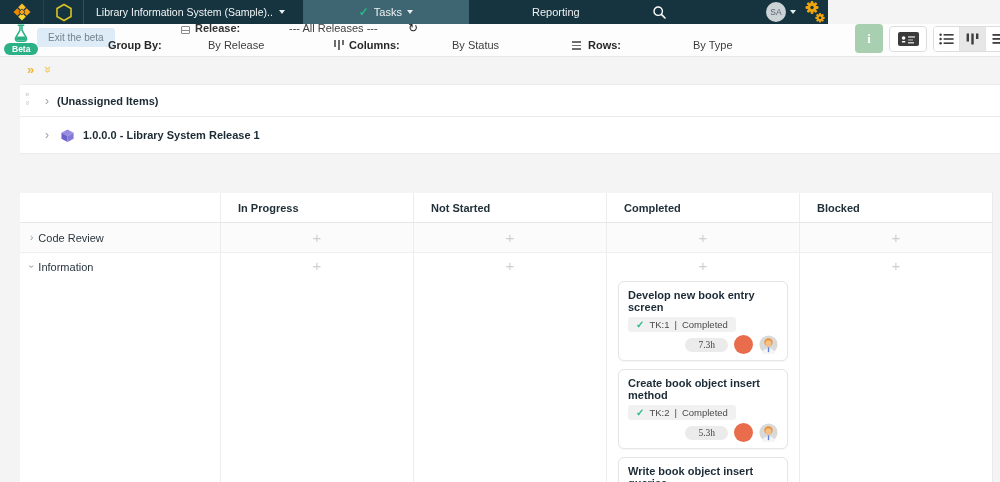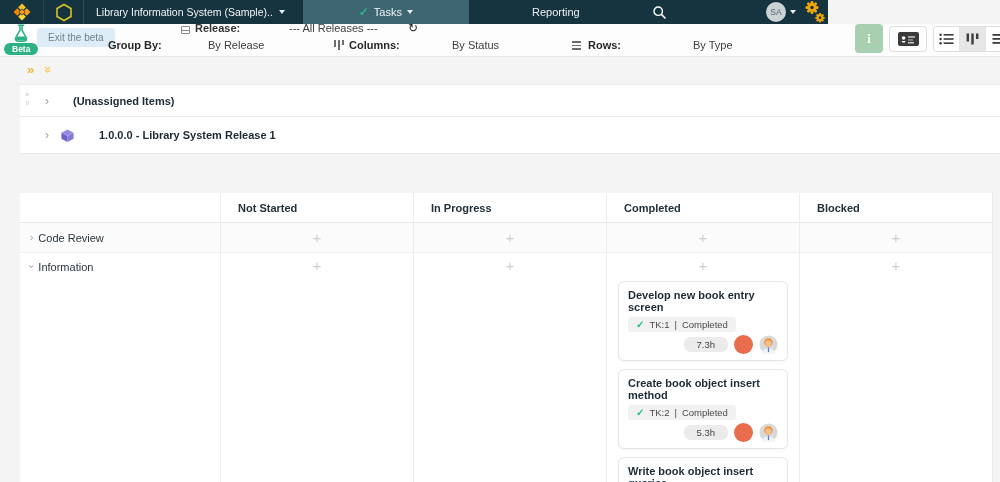--- a/index.html
+++ b/index.html
@@ -80,21 +80,21 @@
   .mini-chevs { position:absolute; left:5px; top:6px; display:flex; flex-direction:column;
     color:#c2c2c2; font-size:8px; line-height:8px; font-weight:normal; }
   .mini-chevs .down { transform:rotate(90deg); }
   .gchev { color:#9aa0a4; font-weight:normal; font-size:12px; display:inline-block; cursor:pointer; }
   .gchev.down { transform:rotate(90deg); }
   .grow1 .gchev { margin-left:25px; }
   .grow2 .gchev { margin-left:25px; }
   .grow3 .gchev { margin-left:23px; }
   .gicon { margin-left:11px; display:flex; }
   .grow3 .gicon { margin-left:19px; }
-  .gtext { margin-left:24px; }
+  .gtext { margin-left:8px; }
 
   
   .kgrid { position:absolute; left:20px; top:193px; width:973px; bottom:0; background:#fff;
     border-right:1px solid #eaeaea; }
   .krow { display:grid; grid-template-columns:200px 1fr 1fr 1fr 1fr; }
   .khead { height:30px; border-bottom:1px solid #e7e7e7; }
   .khead .kcell { display:flex; align-items:center; padding-left:17px;
     font-size:11px; font-weight:bold; color:#22313a; }
   .kcell { border-left:1px solid #ededed; position:relative; }
   .kcell:first-child { border-left:none; }
@@ -110,21 +110,21 @@
   .body2 .plus { line-height:26px; }
 
   .cardstack { position:absolute; top:28px; left:11px; right:11px; }
   .card { background:#fff; border:1px solid #e5e5e5; border-radius:6px;
     box-shadow:0 1px 2px rgba(0,0,0,0.04); padding:7px 9px 6px; margin-bottom:8px; cursor:pointer; }
   .card-title { font-size:11px; font-weight:bold; color:#1c2b36; line-height:12px; }
   .card-badge { display:inline-flex; align-items:center; gap:5px; margin-top:4px;
     background:#f1f1f1; border-radius:3px; padding:2px 8px; font-size:9.5px; color:#4a4a4a; }
   .card-badge .check { font-size:10px; }
   .card-foot { display:flex; align-items:center; justify-content:flex-end; gap:6px; margin-top:3px; }
-  .hours { background:#ebebeb; border-radius:7px; padding:2px 13px; font-size:9.5px; color:#444; }
+  .hours { background:#ebebeb; border-radius:7px; padding:2px 13px; font-size:9.5px; color:#444;font-family:Liberation Serif, serif; }
   .dot { width:19px; height:19px; border-radius:50%; background:#e96c4c; }
 </style>
 </head>
 <body>
 
 <div class="page">
 
   <div class="navbar">
     <div class="nav-logo">
       <svg width="20" height="20" viewBox="0 0 20 20">
@@ -292,22 +292,22 @@
         <polygon points="14.5,5 8,8.5 8,15 14.5,11.5" fill="#837ad8"></polygon>
       </svg>
     </span>
     <span class="gtext">1.0.0.0 - Library System Release 1</span>
   </div>
 
 
   <div class="kgrid">
     <div class="krow khead">
       <div class="kcell"></div>
+      <div class="kcell">In Progress</div>
       <div class="kcell">Not Started</div>
-      <div class="kcell">In Progress</div>
       <div class="kcell">Completed</div>
       <div class="kcell">Blocked</div>
     </div>
 
     <div class="krow body1">
       <div class="kcell rowlabel">
         <span class="gchev" style="font-size:10px;">›</span>
         <span>Code Review</span>
       </div>
       <div class="kcell pluscell">

